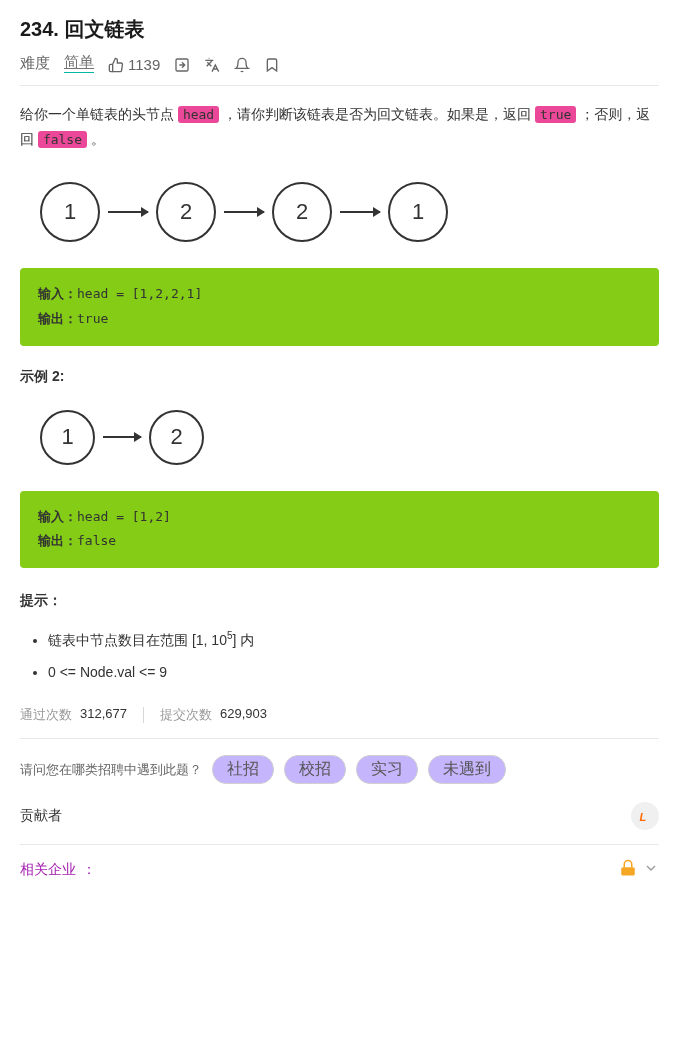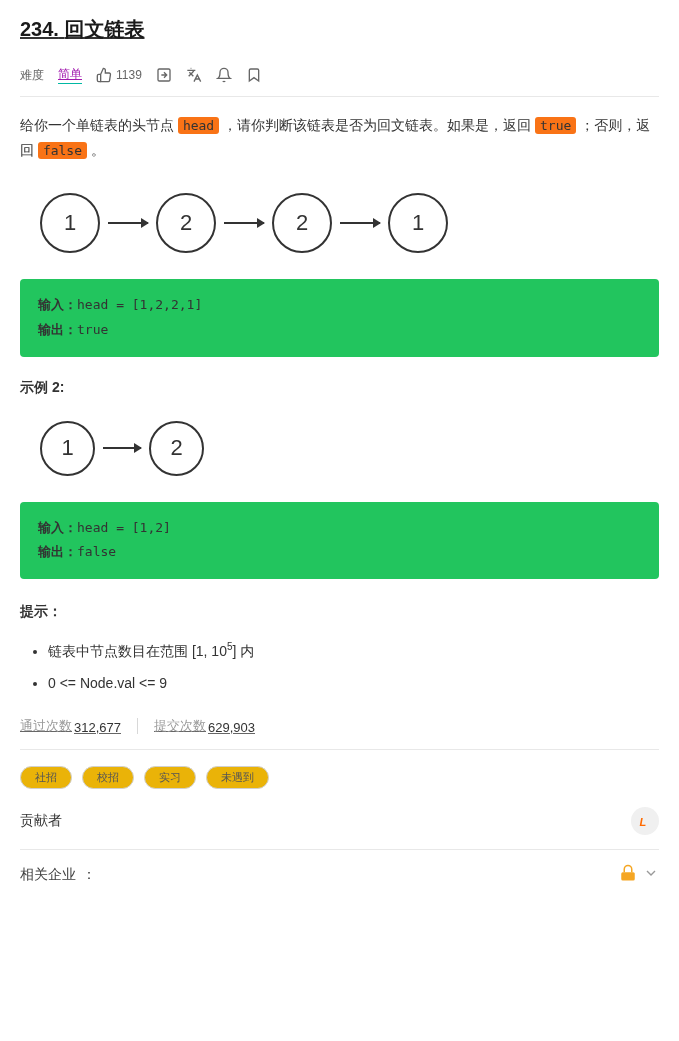--- a/index.html
+++ b/index.html
@@ -11,43 +11,42 @@
       width: 679px;
       min-height: 1041px;
       overflow-x: hidden;
     }
     .page-container {
       padding: 16px 20px;
     }
     .title-row {
       display: flex;
       align-items: flex-end;
-      margin-bottom: 23px;
-      text-decoration: underline;
+      margin-bottom: 10px;
     }
     .problem-title {
       font-size: 20px;
       font-weight: bold;
       color: #1a1a1a;
     }
     .meta-row {
       display: flex;
-      align-items: center;
+      align-items: flex-end;
       gap: 14px;
       margin-bottom: 10px;
       padding-bottom: 12px;
       border-bottom: 1px solid #e8e8e8;
-      font-size: 12px;
+      font-size: 15px;
       color: #666;
     }
     .difficulty-label {
       color: #666;
     }
     .difficulty-tag {
-      color: #a21caf;
+      color: #737373;
       font-weight: 500;
       border-bottom: 1px solid #00b8a3;
       cursor: pointer;
       text-decoration: underline;
     }
     .meta-icon {
       display: flex;
       align-items: center;
       gap: 4px;
       cursor: pointer;
@@ -59,21 +58,21 @@
     }
     .problem-description {
       margin-top: 16px;
       line-height: 1.8;
       font-size: 14px;
     }
     .problem-description p {
       margin-bottom: 10px;
     }
     code.inline-code {
-      background: #f97316;
+      background: #ec4899;
       border-radius: 3px;
       padding: 1px 5px;
       font-family: "Consolas", "Monaco", monospace;
       font-size: 13px;
       color: #333;
     }
     .example-section {
       margin-top: 20px;
     }
     .example-title {
@@ -115,21 +114,21 @@
     .arrow-line::after {
       content: '';
       position: absolute;
       right: -1px;
       top: -4px;
       border-top: 5px solid transparent;
       border-bottom: 5px solid transparent;
       border-left: 8px solid #333;
     }
     .example-box {
-      background: #22c55e;
+      background: #84cc16;
       border-radius: 4px;
       padding: 14px 18px;
       font-family: "Consolas", "Monaco", monospace;
       font-size: 13px;
       line-height: 1.9;
     }
     .example-box .label {
       font-weight: bold;
       font-family: -apple-system, BlinkMacSystemFont, "PingFang SC", "Microsoft YaHei", sans-serif;
     }
@@ -168,23 +167,22 @@
       display: flex;
       align-items: center;
       gap: 0;
       font-size: 13px;
       color: #666;
       padding-bottom: 14px;
       border-bottom: 1px solid #e8e8e8;
     }
     .stat-item {
       display: flex;
-      align-items: flex-end;
-      gap: 2px;
-      text-decoration: underline;
+      align-items: flex-start;
+      gap: 8px;
     }
     .stat-label {
       color: #999;
     }
     .stat-value {
       color: #333;
       font-weight: 500;
     }
     .stat-divider {
       width: 1px;
@@ -200,24 +198,24 @@
       font-size: 13px;
       flex-wrap: wrap;
     }
     .recruit-label {
       color: #666;
     }
     .recruit-tag {
       border: 1px solid #d0d0d0;
       border-radius: 14px;
       padding: 3px 14px;
-      font-size: 11px;
+      font-size: 16px;
       color: #555;
       cursor: pointer;
-      background: #eab308;
+      background: #c4b5fd;
     }
     .contributors-section {
       margin-top: 18px;
       font-size: 14px;
       color: #333;
       display: flex;
       align-items: center;
       justify-content: space-between;
       padding-bottom: 14px;
       border-bottom: 1px solid #e8e8e8;
@@ -232,21 +230,21 @@
       align-items: center;
       justify-content: center;
       font-size: 14px;
       color: #ff6a00;
       font-weight: bold;
       font-style: italic;
     }
     .related-companies-section {
       margin-top: 14px;
       font-size: 14px;
-      color: #404040;
+      color: #a21caf;
       display: flex;
       align-items: center;
       justify-content: space-between;
     }
     .related-companies-left {
       display: flex;
       align-items: center;
       gap: 6px;
     }
     .related-companies-right {
@@ -386,20 +384,21 @@
       <span class="stat-value">312,677</span>
     </div>
     <div class="stat-divider"></div>
     <div class="stat-item">
       <span class="stat-label">提交次数</span>
       <span class="stat-value">629,903</span>
     </div>
   </div>
 
   <div class="recruit-section">
+    <span class="recruit-label">请问您在哪类招聘中遇到此题？</span>
     <button class="recruit-tag">社招</button>
     <button class="recruit-tag">校招</button>
     <button class="recruit-tag">实习</button>
     <button class="recruit-tag">未遇到</button>
   </div>
 
   <div class="contributors-section">
     <span class="contributors-label">贡献者</span>
     <div class="lc-logo">
       <svg width="22" height="22" viewBox="0 0 24 24" fill="none">

